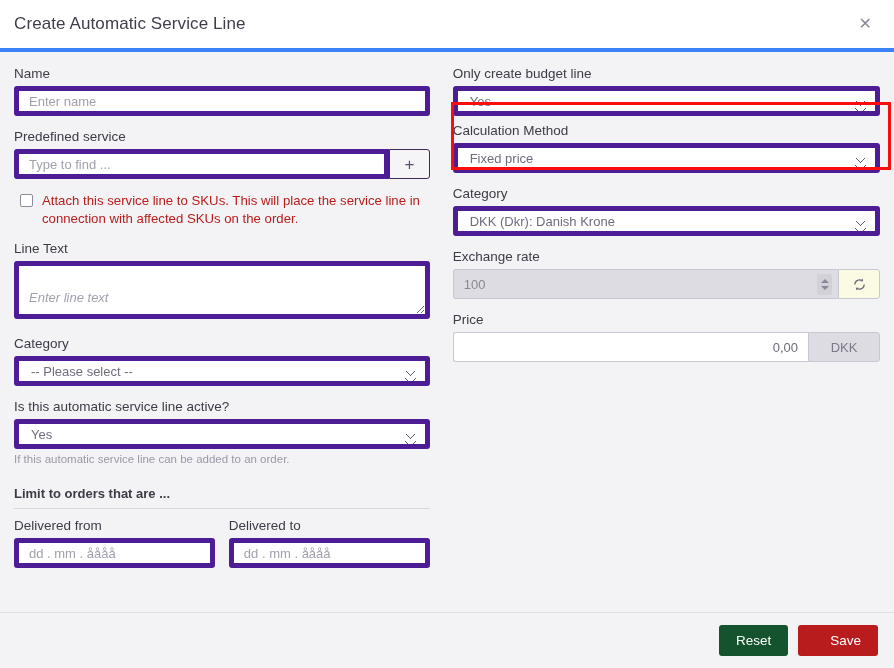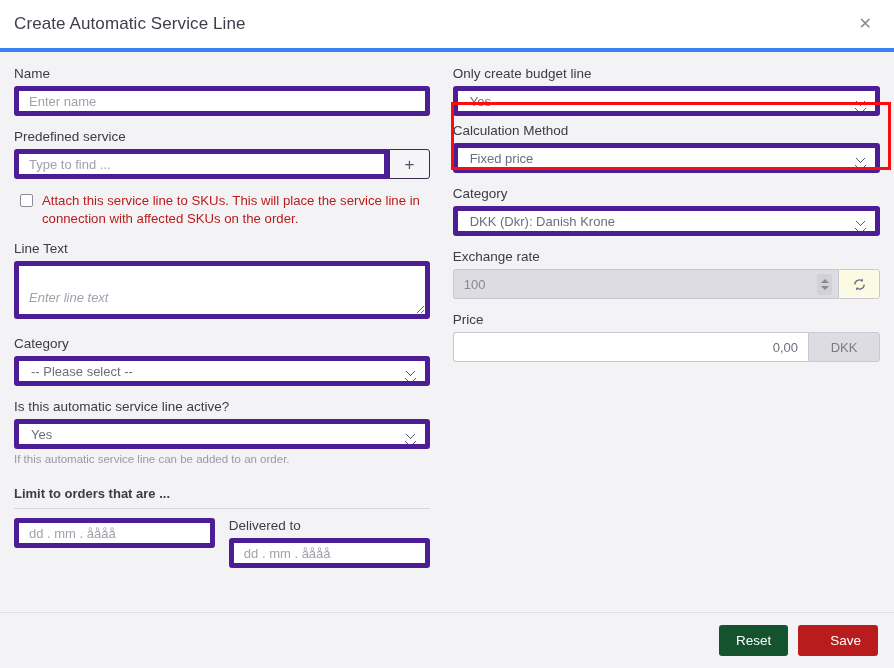--- a/index.html
+++ b/index.html
@@ -201,20 +201,21 @@
         <select class="ctl">
           <option>Yes</option>
         </select>
         <div class="help">If this automatic service line can be added to an order.</div>
       </div>
 
       <div class="sec-head">Limit to orders that are ...</div>
 
       <div class="two">
         <div>
+          <label class="lbl">Delivered from</label>
           <input class="ctl" type="text" placeholder="dd . mm . åååå" style="">
         </div>
         <div>
           <label class="lbl">Delivered to</label>
           <input class="ctl" type="text" placeholder="dd . mm . åååå" style="">
         </div>
       </div>
     </div>
 
     <div class="col col-right">

